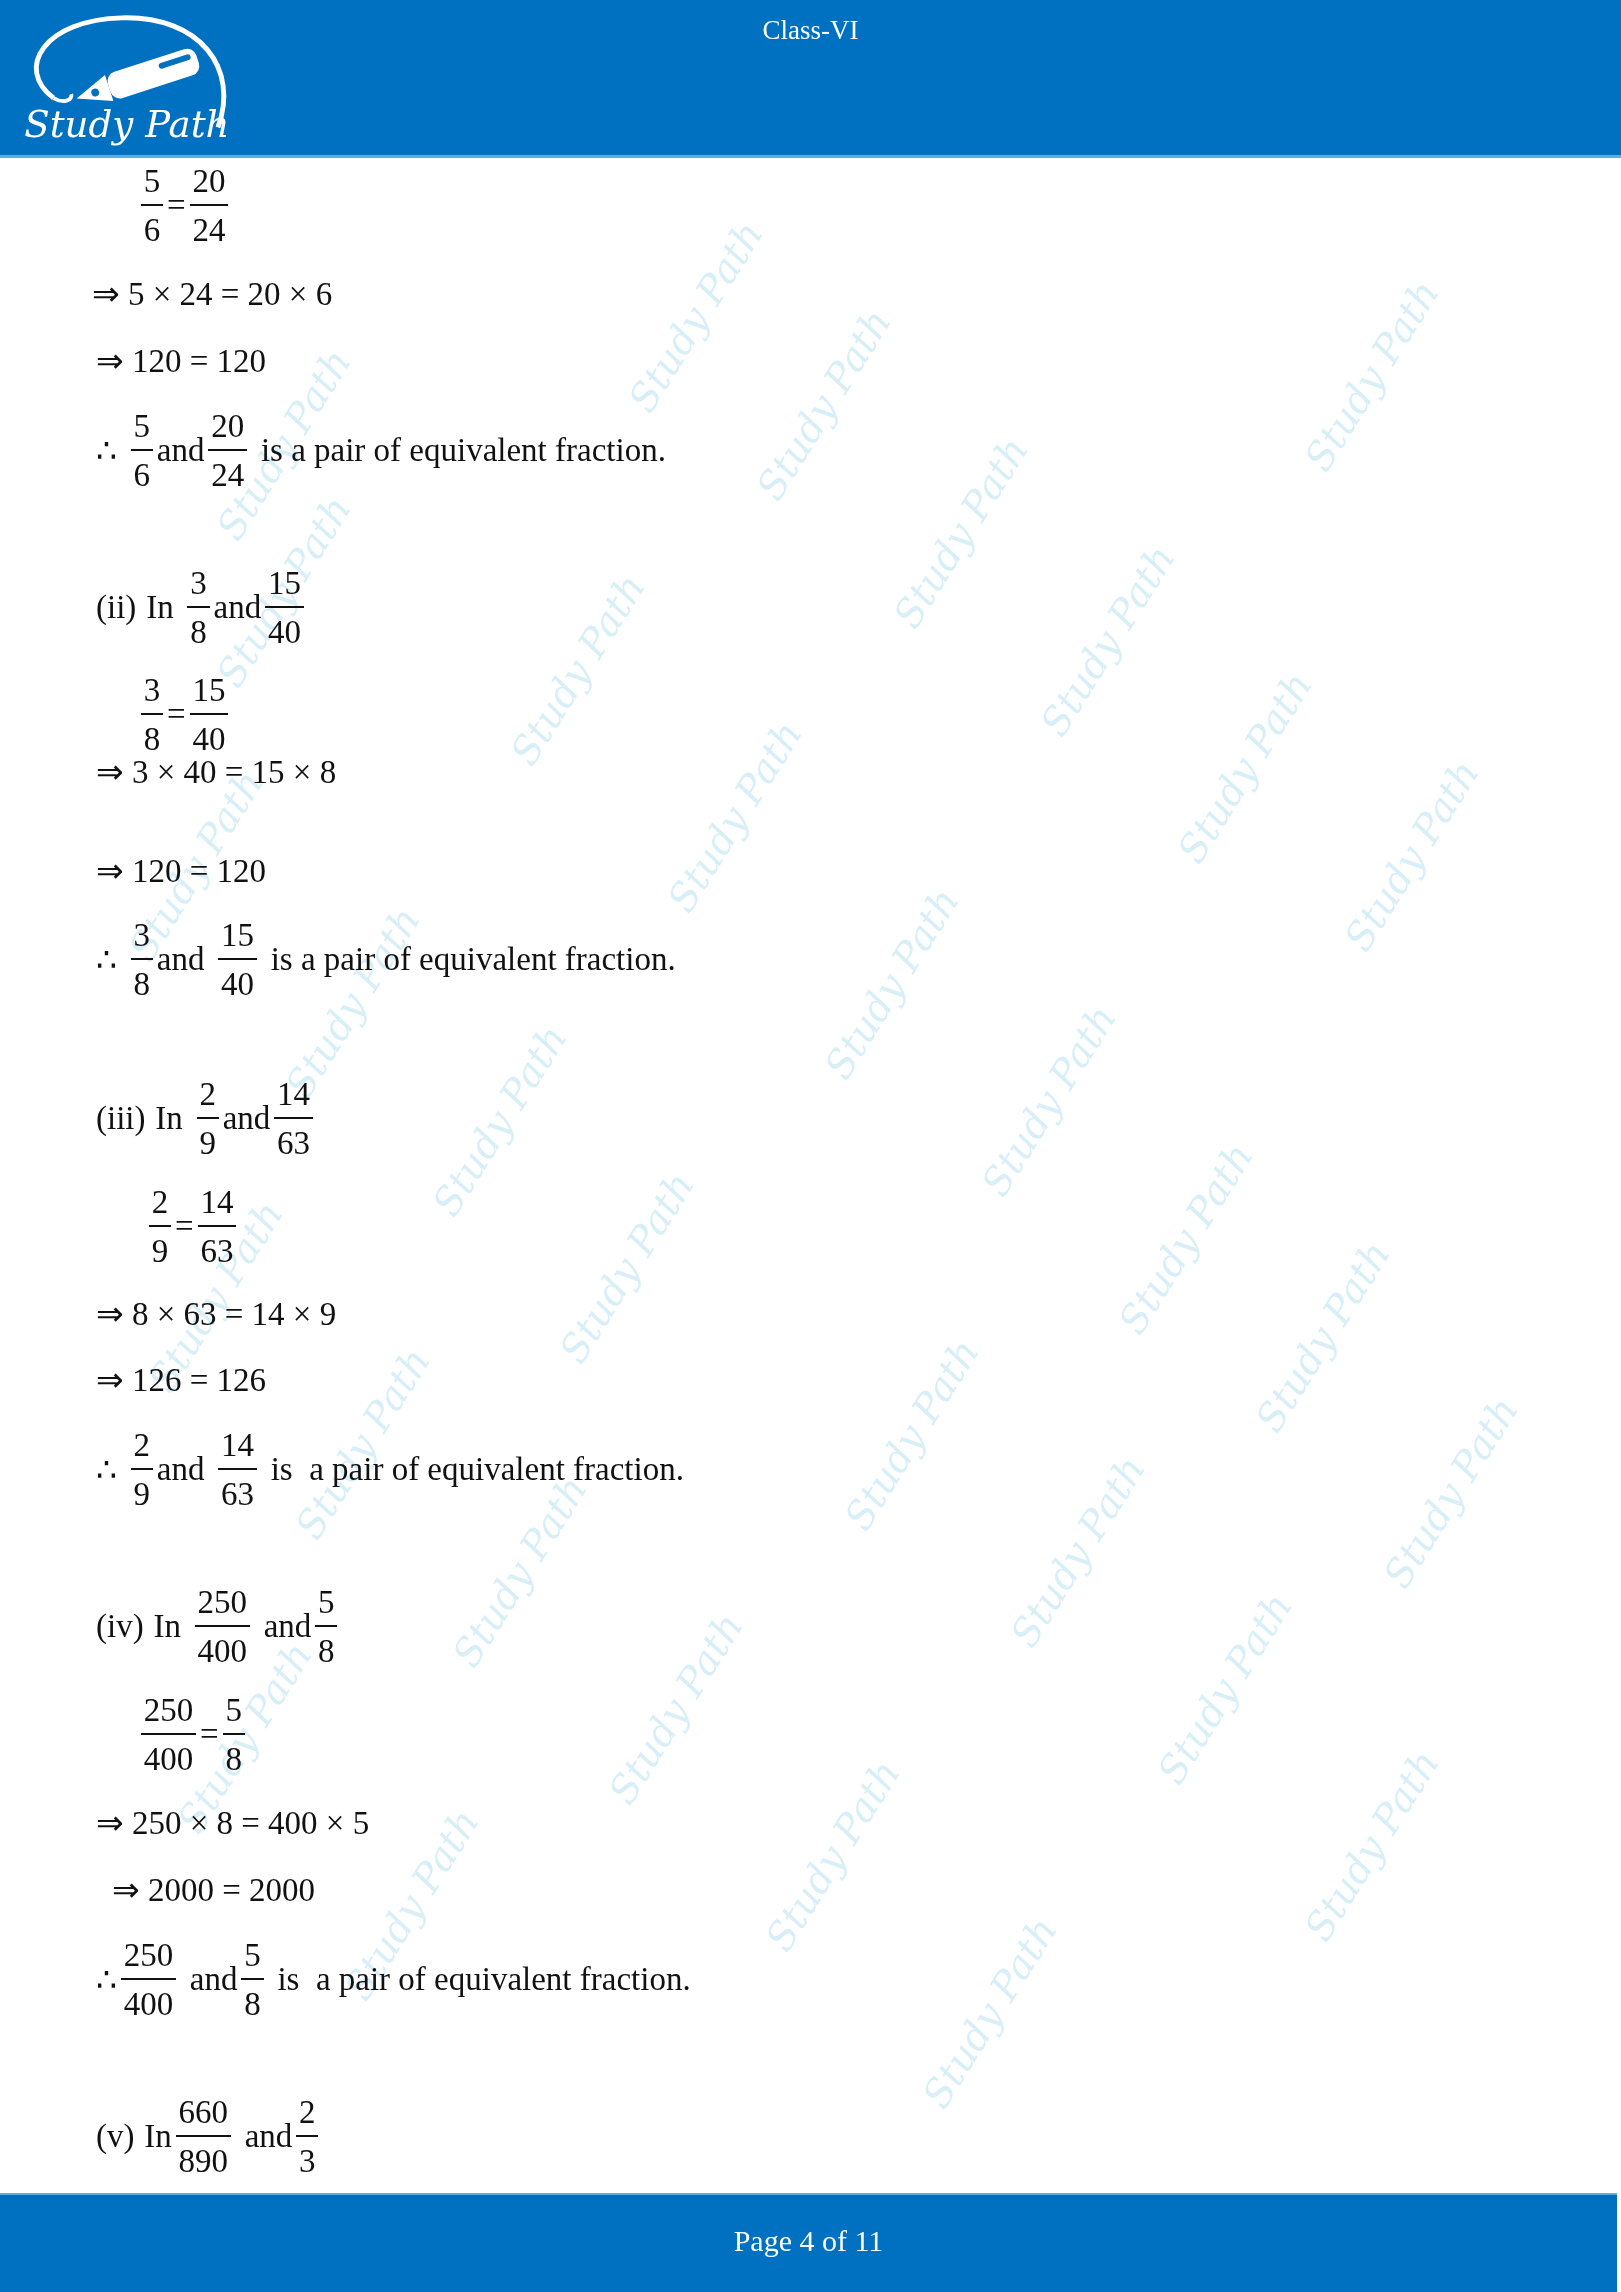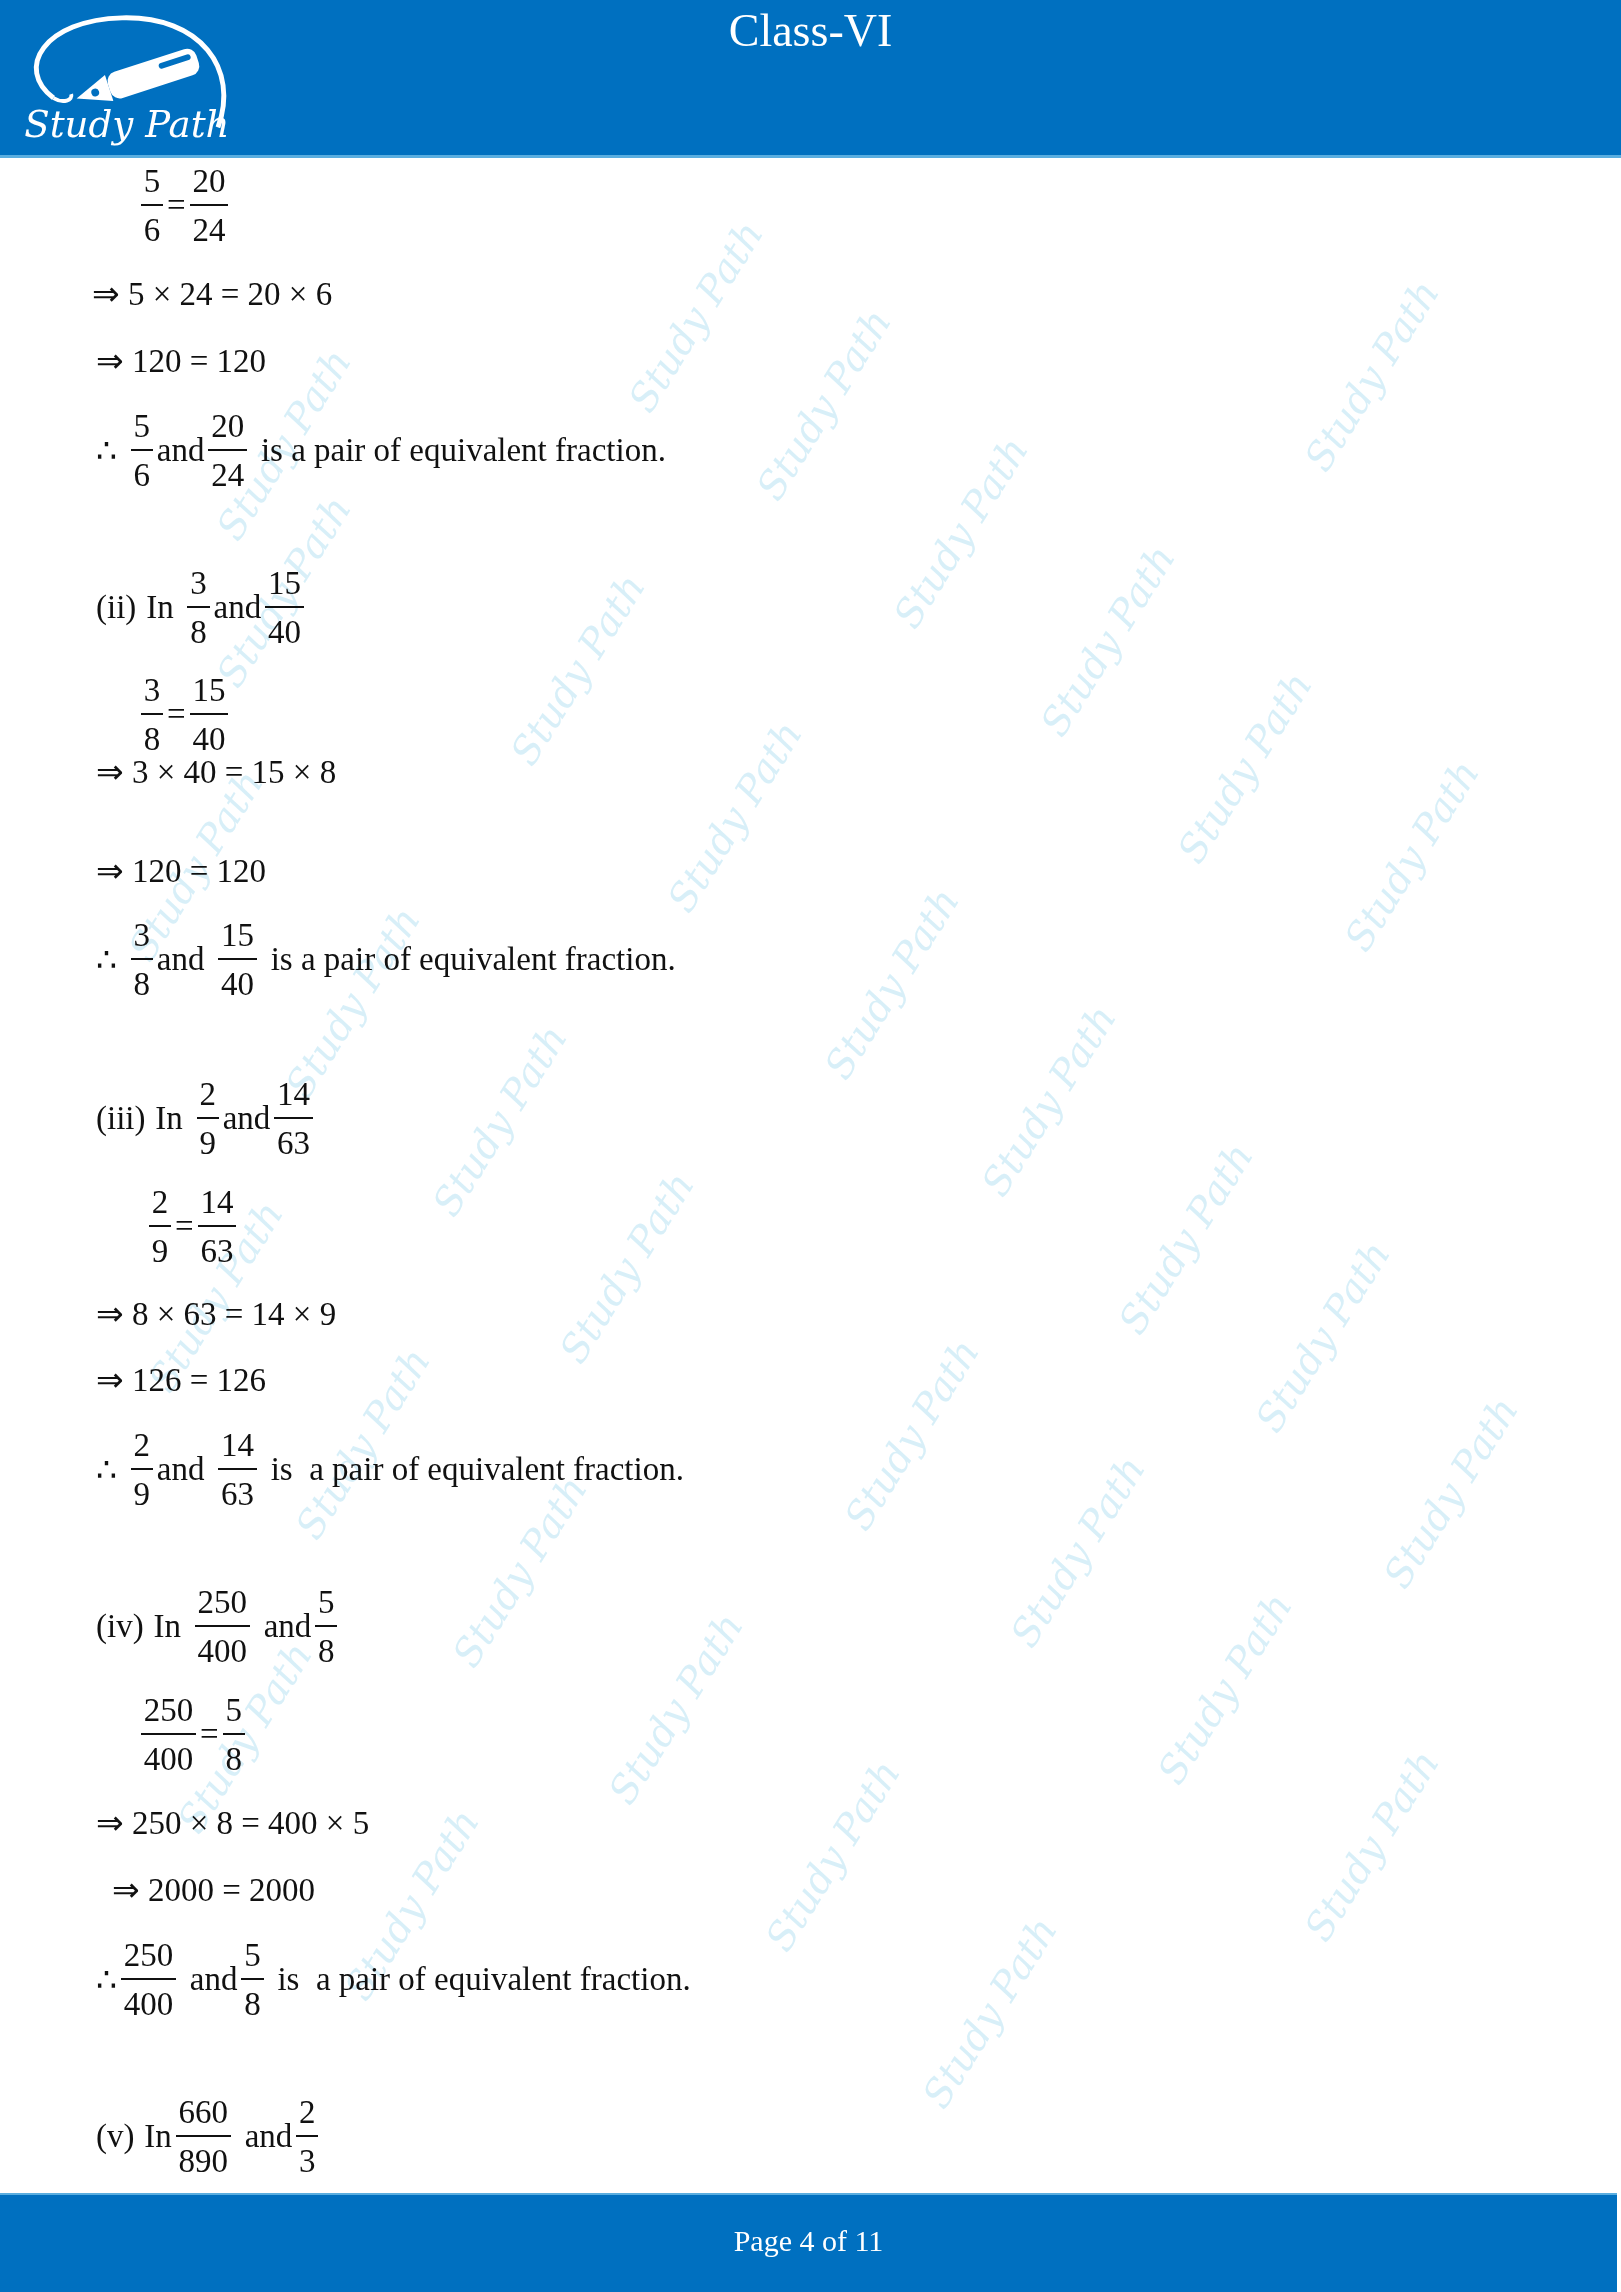--- a/index.html
+++ b/index.html
@@ -8,21 +8,21 @@
     background: #ffffff;
     font-family: "DejaVu Serif", "Liberation Serif", serif;
     color: #111;
   }
   .header {
     position: absolute; left: 0; top: 0; width: 1621px; height: 155px;
     background: #0070c0; border-bottom: 3.9px solid #5aaee0;
   }
   .header-titles {
     position: absolute; left: 0; right: 0; top: 7.8px; text-align: center;
-    color: #ffffff; font-family: "Liberation Serif", serif; font-size: 46px; line-height: 45px;
+    color: #ffffff; font-family: "Liberation Serif", serif; font-size: 27px; line-height: 45px;
   }
   .logo { position: absolute; left: 13.7px; top: 9.8px; width: 222px; height: 137px; }
   .footer {
     position: absolute; left: 0; top: 2193px; width: 1617px; height: 100px;
     background: #0070c0; border-top: 2.9px solid #5aaee0;
   }
   .footer-text {
     position: absolute; left: 0; right: 0; top: 29px; text-align: center;
     color: #ffffff; font-family: "Liberation Serif", serif; font-size: 30px;
   }

